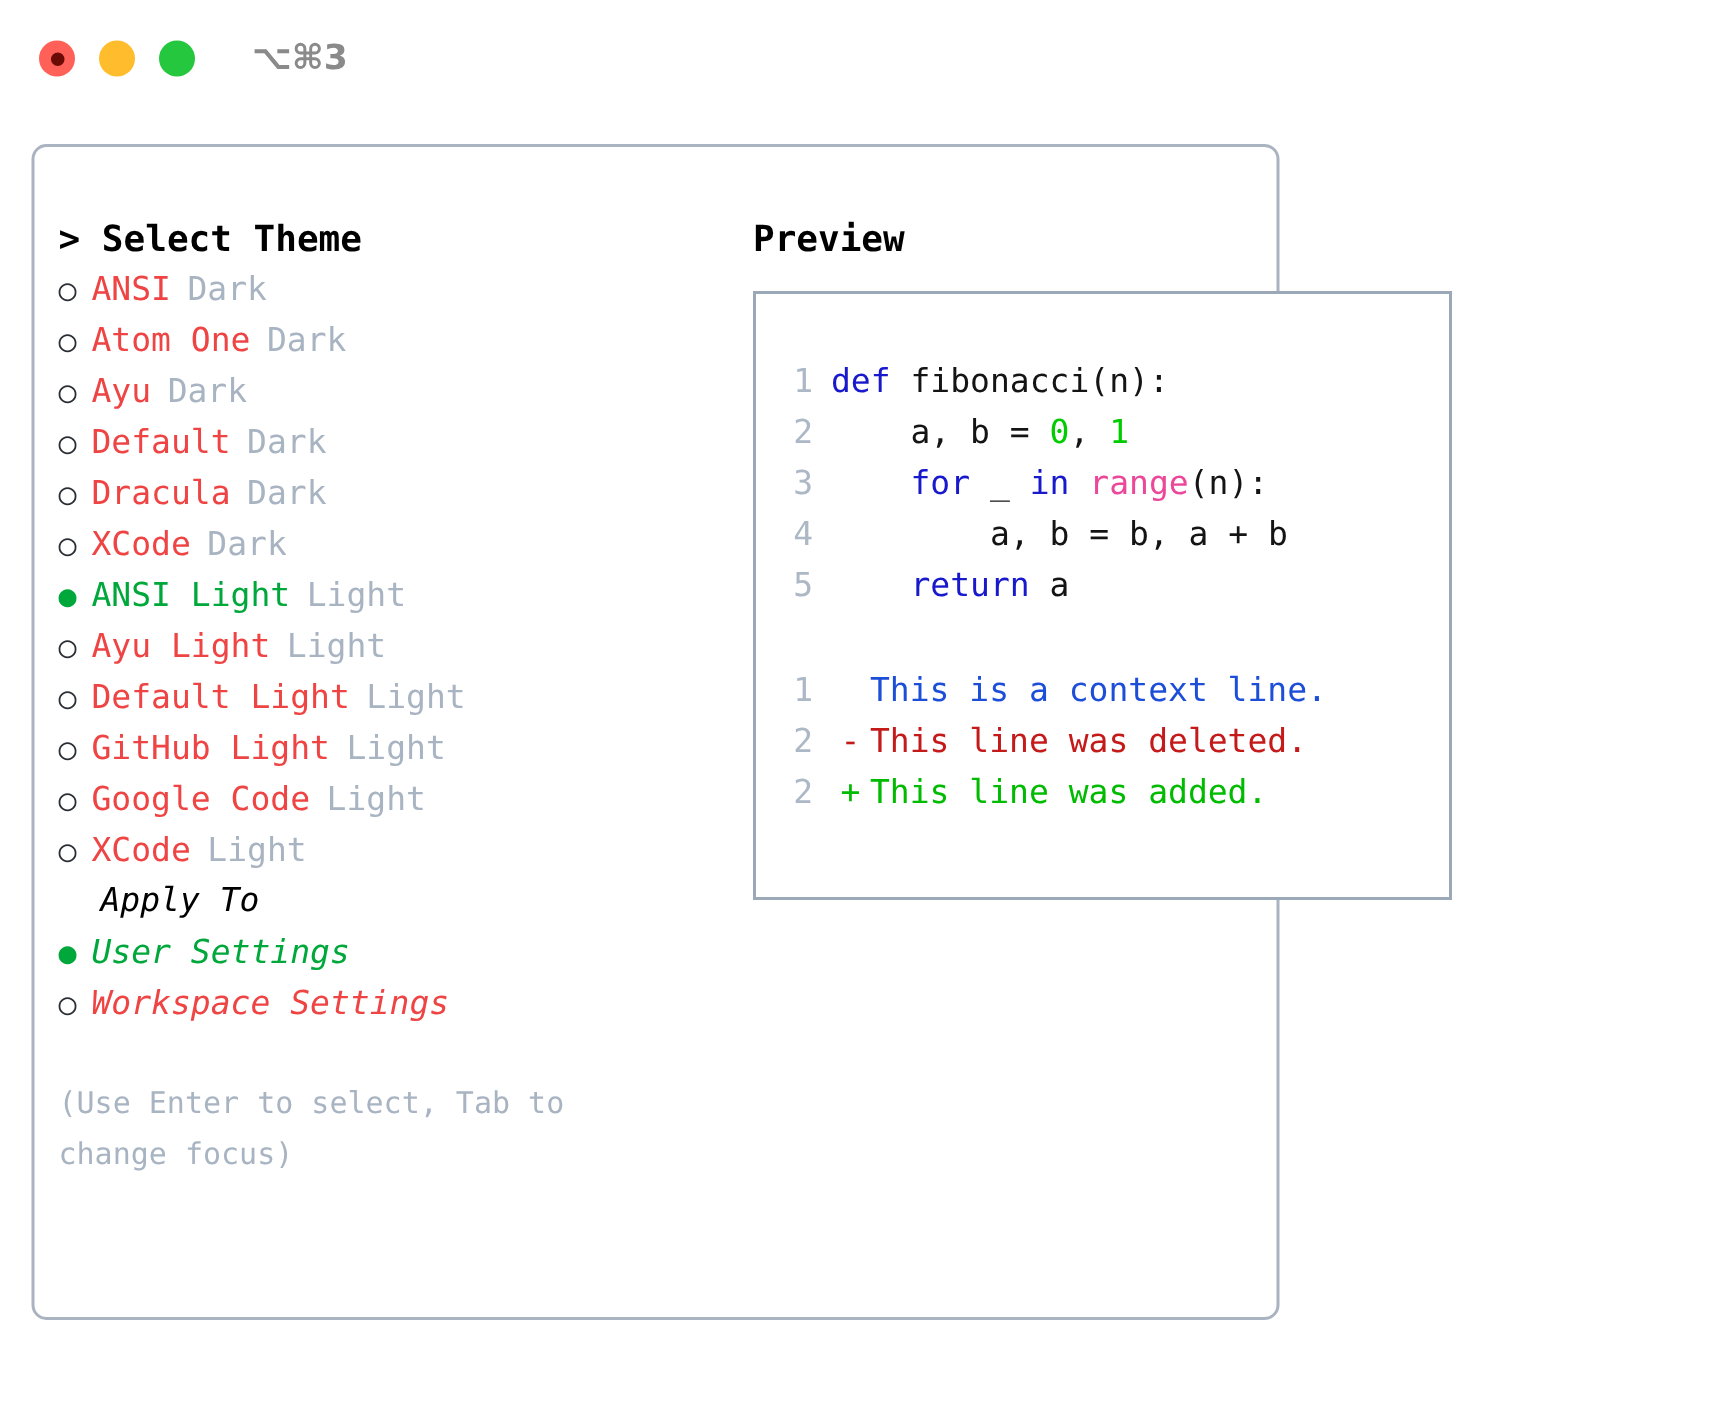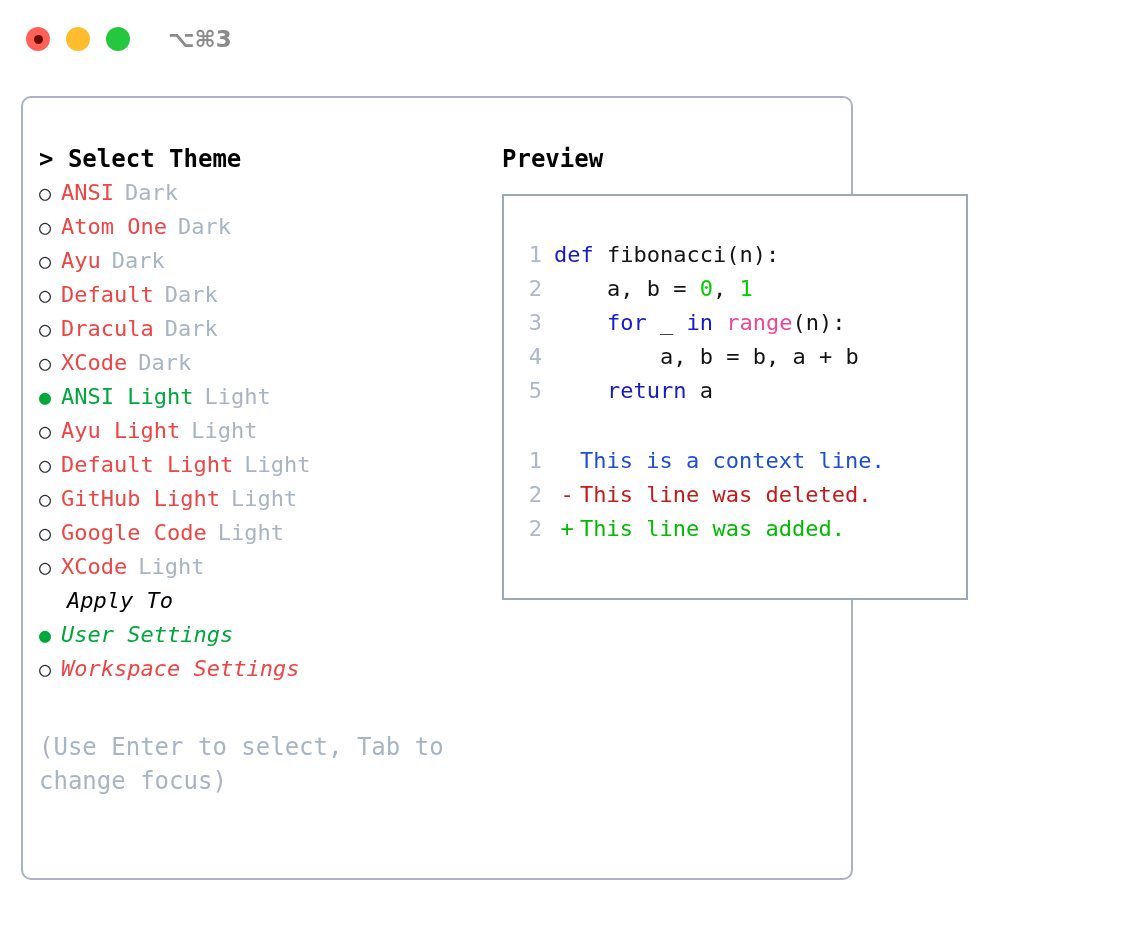--- a/index.html
+++ b/index.html
@@ -136,22 +136,22 @@
   }
   .group-heading {
     font-size: 22px;
     color: #000000;
     line-height: 34px;
     padding-left: 28px;
     white-space: pre;
   }
 
   #hint-text {
-    margin-top: 44px;
-    font-size: 24px;
+    margin-top: 32px;
+    font-size: 20px;
     line-height: 34px;
     color: #a9b4c2;
     width: 418px;
     white-space: pre-wrap;
   }
 
   
   #right-column {
     position: absolute;
     left: 479px;

